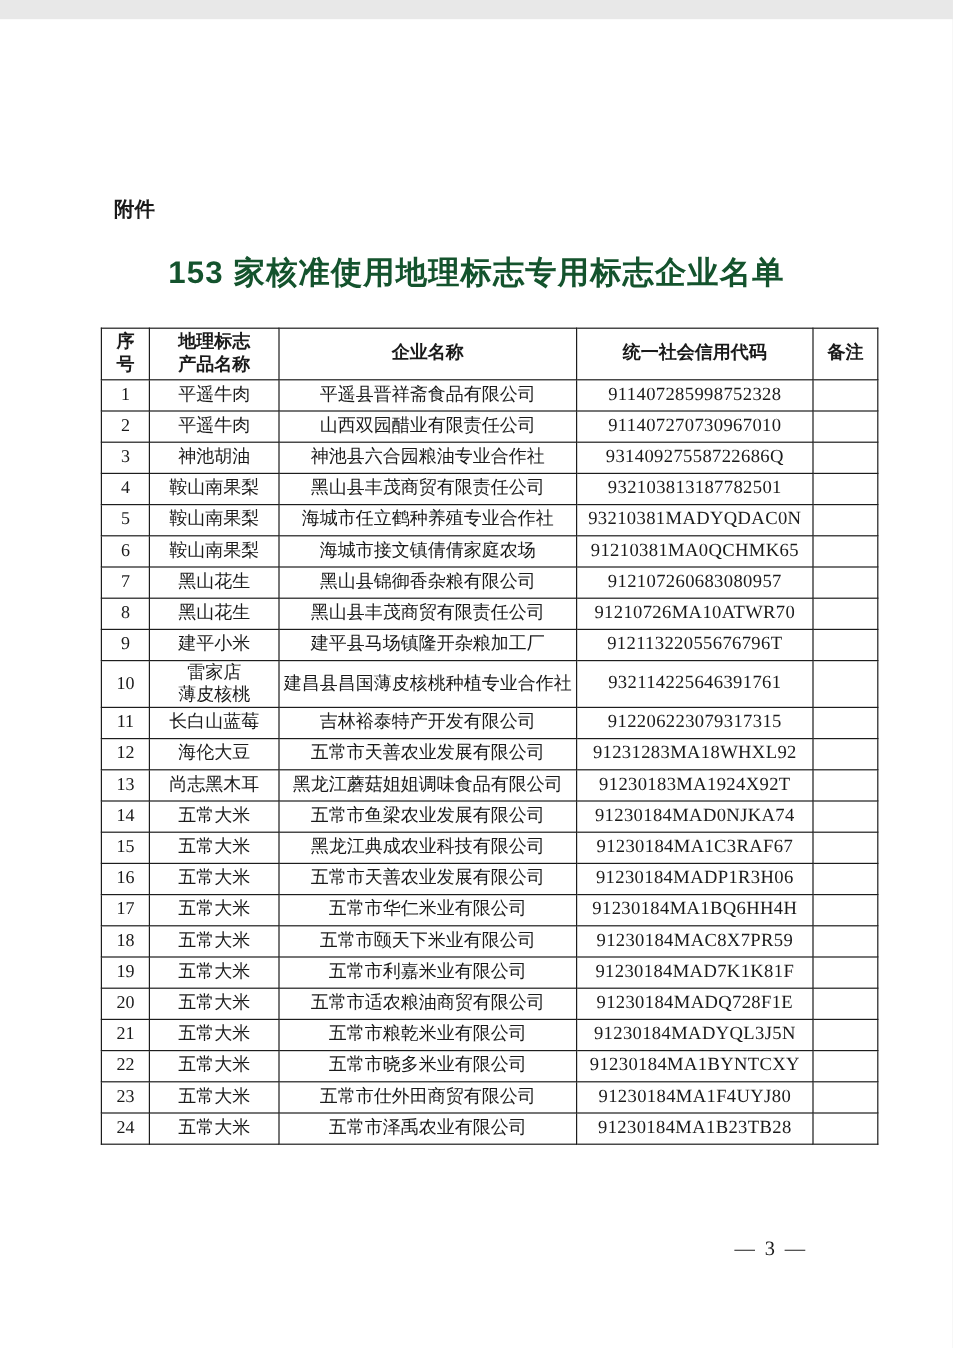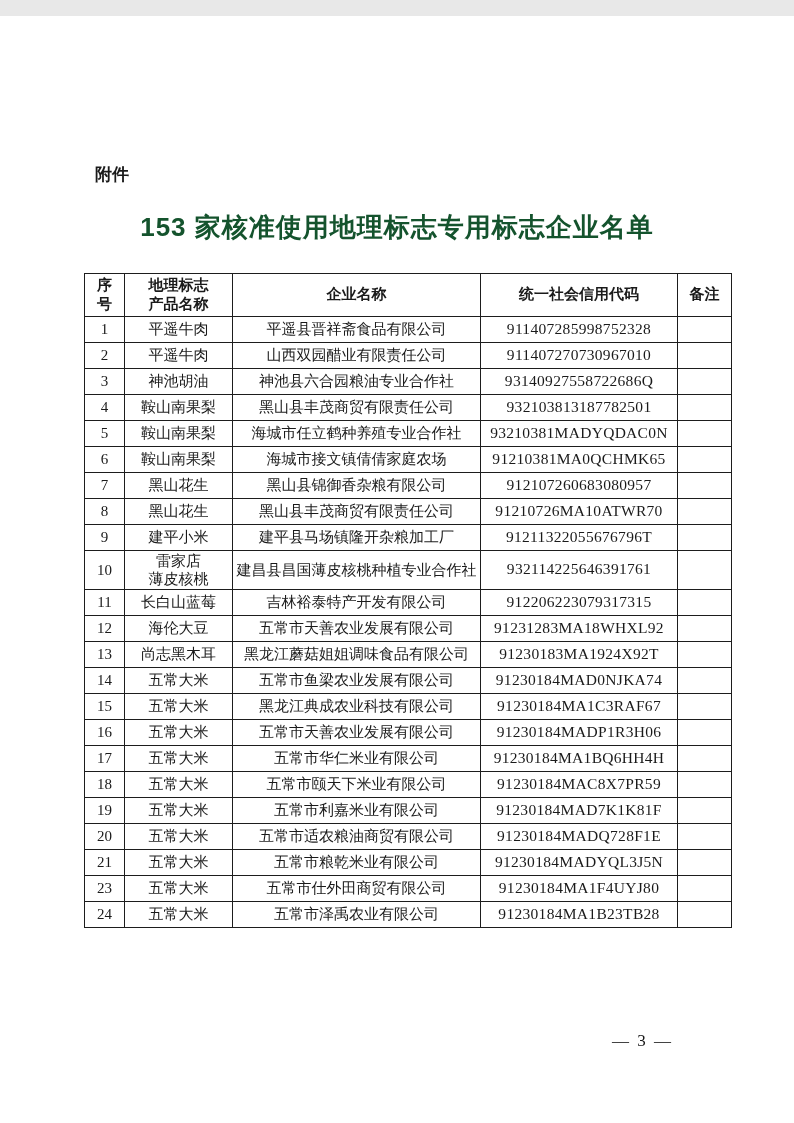--- a/index.html
+++ b/index.html
@@ -273,20 +273,27 @@
     </tr>
 
     <tr>
       <td class="col-no">21</td>
       <td class="col-product">五常大米</td>
       <td class="col-company">五常市粮乾米业有限公司</td>
       <td class="col-code">91230184MADYQL3J5N</td>
       <td class="col-remark"></td>
     </tr>
 
+    <tr>
+      <td class="col-no">22</td>
+      <td class="col-product">五常大米</td>
+      <td class="col-company">五常市晓多米业有限公司</td>
+      <td class="col-code">91230184MA1BYNTCXY</td>
+      <td class="col-remark"></td>
+    </tr>
 
     <tr>
       <td class="col-no">23</td>
       <td class="col-product">五常大米</td>
       <td class="col-company">五常市仕外田商贸有限公司</td>
       <td class="col-code">91230184MA1F4UYJ80</td>
       <td class="col-remark"></td>
     </tr>
 
     <tr>

